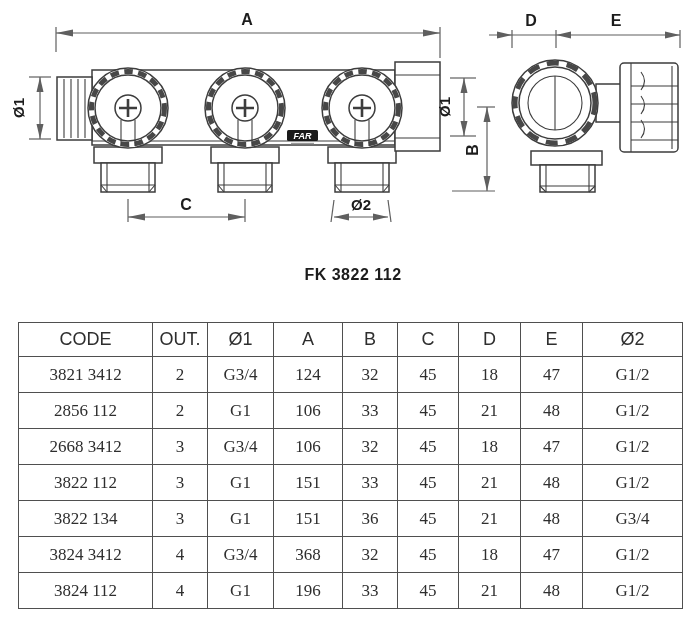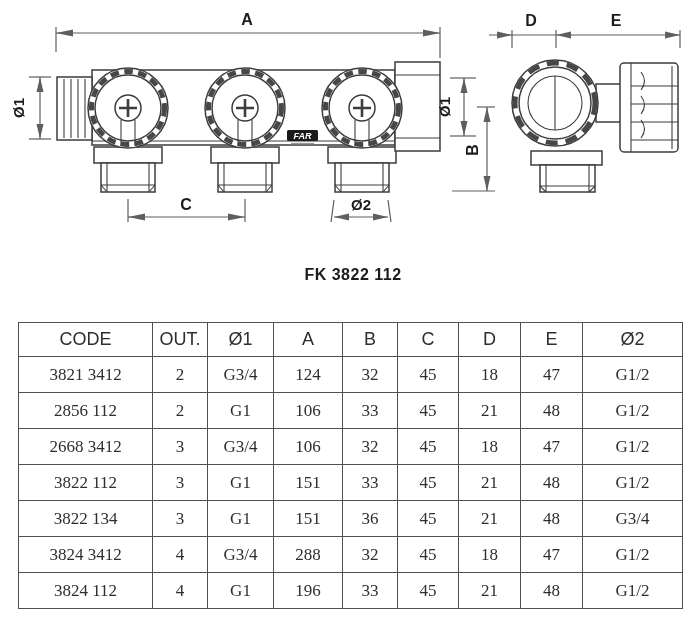--- a/index.html
+++ b/index.html
@@ -307,21 +307,21 @@
           <td>36</td>
           <td>45</td>
           <td>21</td>
           <td>48</td>
           <td>G3/4</td>
         </tr>
         <tr>
           <td>3824 3412</td>
           <td>4</td>
           <td>G3/4</td>
-          <td>288</td>
+          <td>368</td>
           <td>32</td>
           <td>45</td>
           <td>18</td>
           <td>47</td>
           <td>G1/2</td>
         </tr>
         <tr>
           <td>3824 112</td>
           <td>4</td>
           <td>G1</td>

